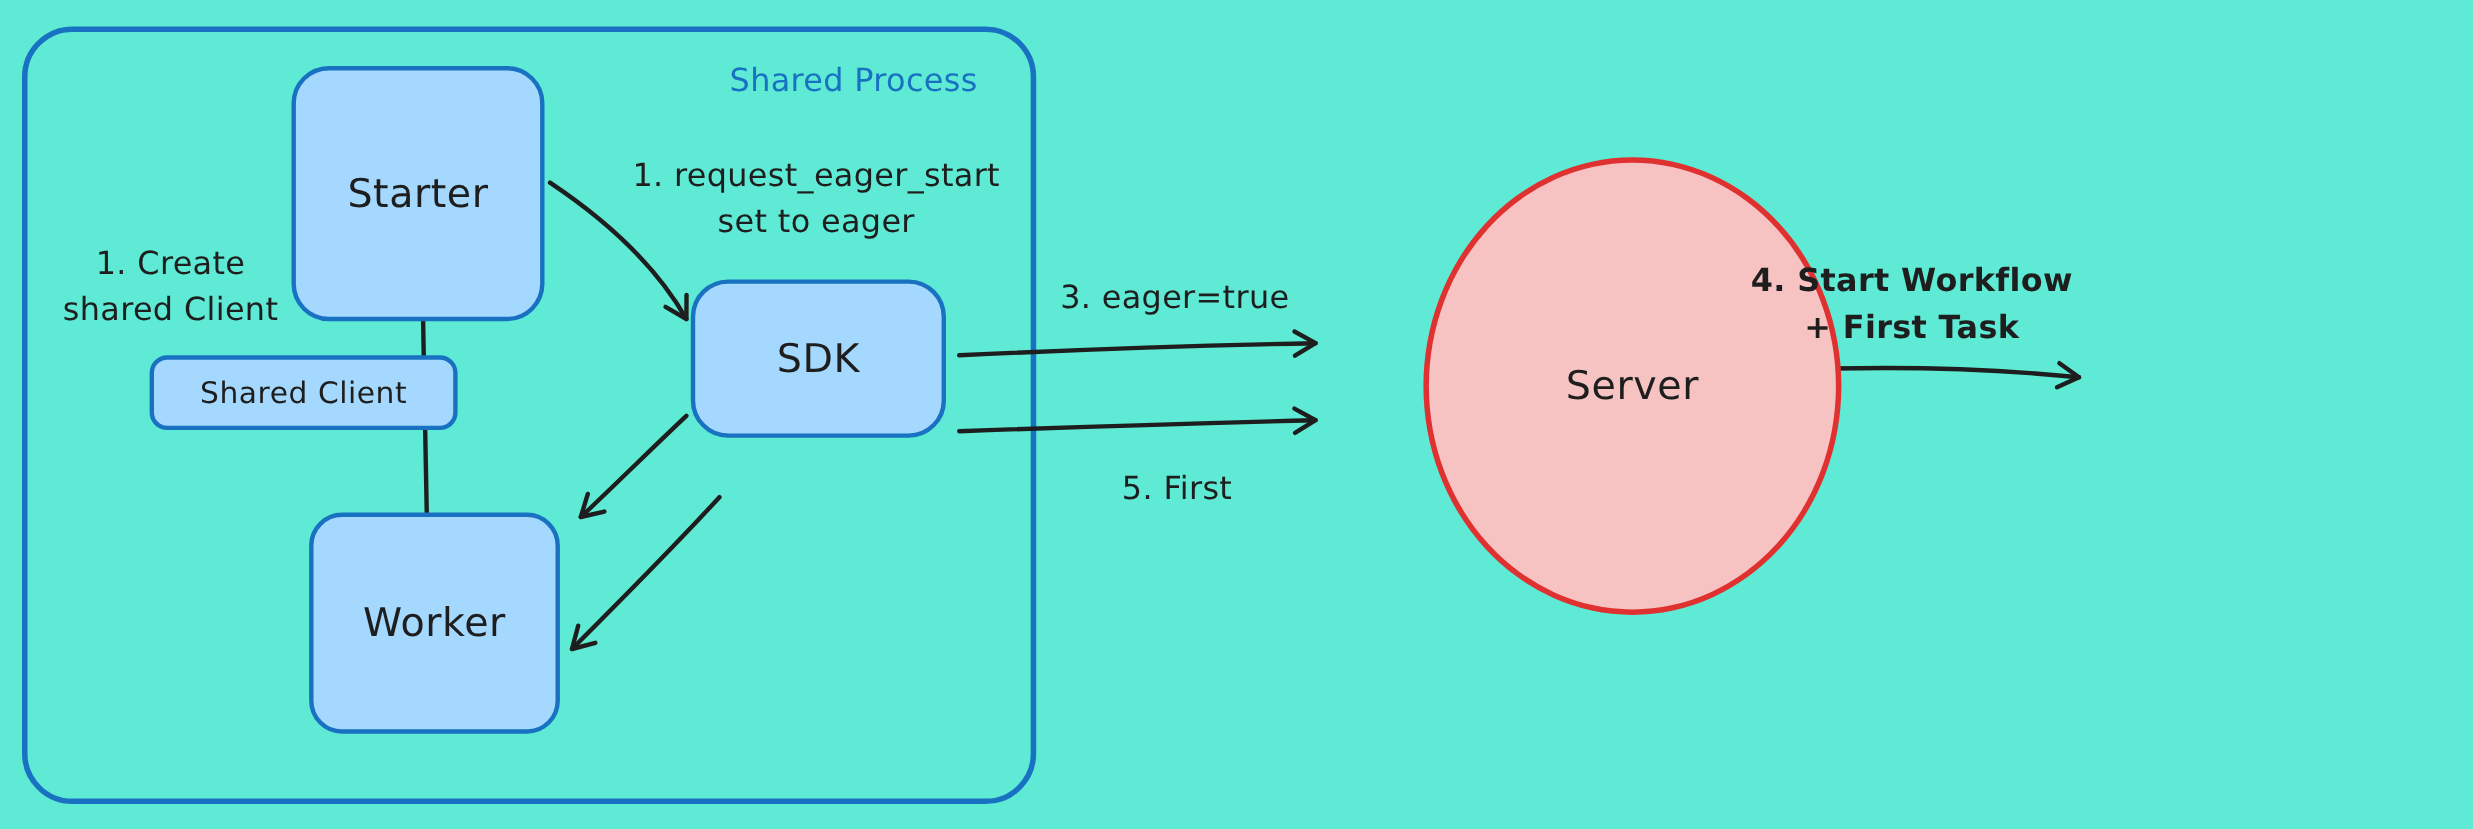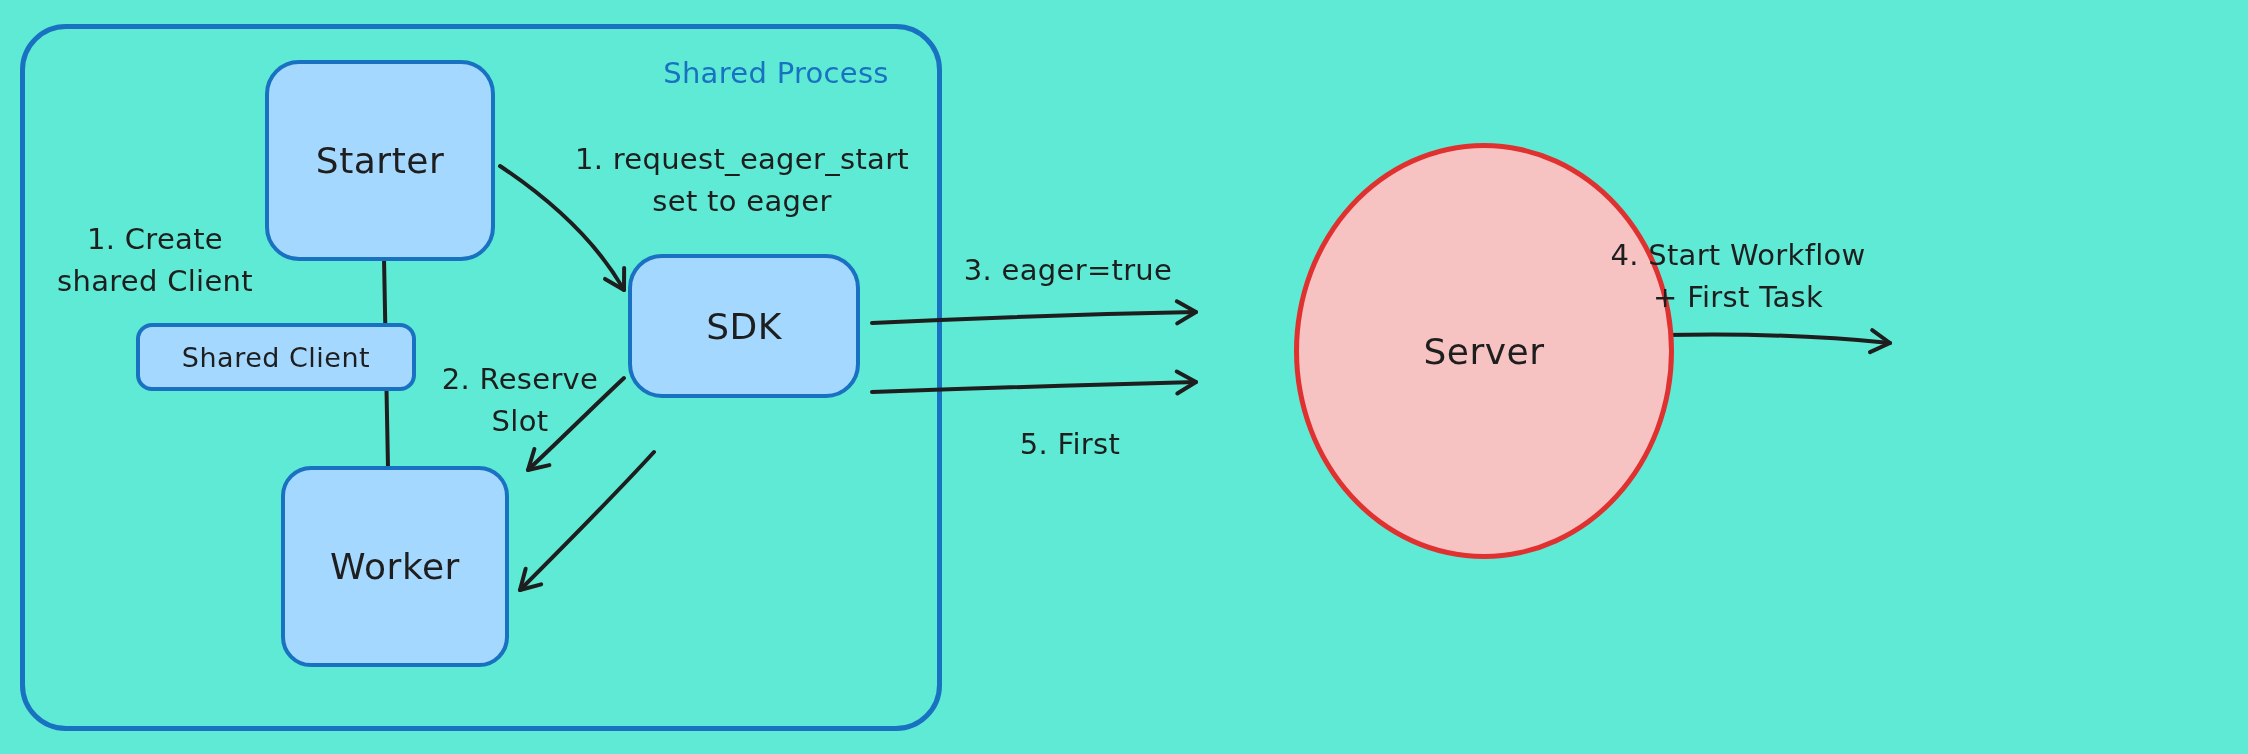--- a/index.html
+++ b/index.html
@@ -60,21 +60,21 @@
     <path d="M 872 323 Q 1040 315 1196 312" fill="none" stroke="#1e1e1e" stroke-width="4" stroke-linecap="round" marker-end="url(#ah)"></path>
 
     <path d="M 872 392 Q 1040 386 1196 382" fill="none" stroke="#1e1e1e" stroke-width="4" stroke-linecap="round" marker-end="url(#ah)"></path>
 
     <path d="M 1612 337 Q 1760 330 1890 343" fill="none" stroke="#1e1e1e" stroke-width="4" stroke-linecap="round" marker-end="url(#ah)"></path>
   </svg>
 
   <div class="frame"></div>
   <div class="lbl blue" style="left:776px; top:52px;">Shared Process</div>
 
-  <div class="node" style="left:265px; top:60px; width:230px; height:201px;">
+  <div class="node" style="left:265px; top:60px; width:230px; height:232px;">
     <span>Starter</span>
   </div>
 
   <div class="node small" style="left:136px; top:323px; width:280px; height:68px;">
     <span>Shared Client</span>
   </div>
 
   <div class="node" style="left:281px; top:466px; width:228px; height:201px;border-radius:30px;">
     <span>Worker</span>
   </div>
@@ -91,30 +91,26 @@
   <div class="lbl" style="left:155px; top:218px;">
     <span class="line">1. Create</span>
     <span class="line">shared Client</span>
   </div>
 
   <div class="lbl" style="left:742px; top:138px;">
     <span class="line">1. request_eager_start</span>
     <span class="line">set to eager</span>
   </div>
 
-  <div class="lbl" style="left:520px; top:358px;">
-    <span class="line">2. Reserve</span>
-    <span class="line">Slot</span>
-  </div>
 
 
   <div class="lbl" style="left:1068px; top:249px;">3. eager=true</div>
 
   <div class="lbl" style="left:1070px; top:423px;">
     <span class="line">5. First</span>
   </div>
 
-  <div class="lbl" style="left:1738px; top:234px;">
+  <div class="lbl" style="left:1738px; top:234px;font-weight:bold;">
     <span class="line">4. Start Workflow</span>
     <span class="line">+ First Task</span>
   </div>
 
 </div>
 
 </body></html>

